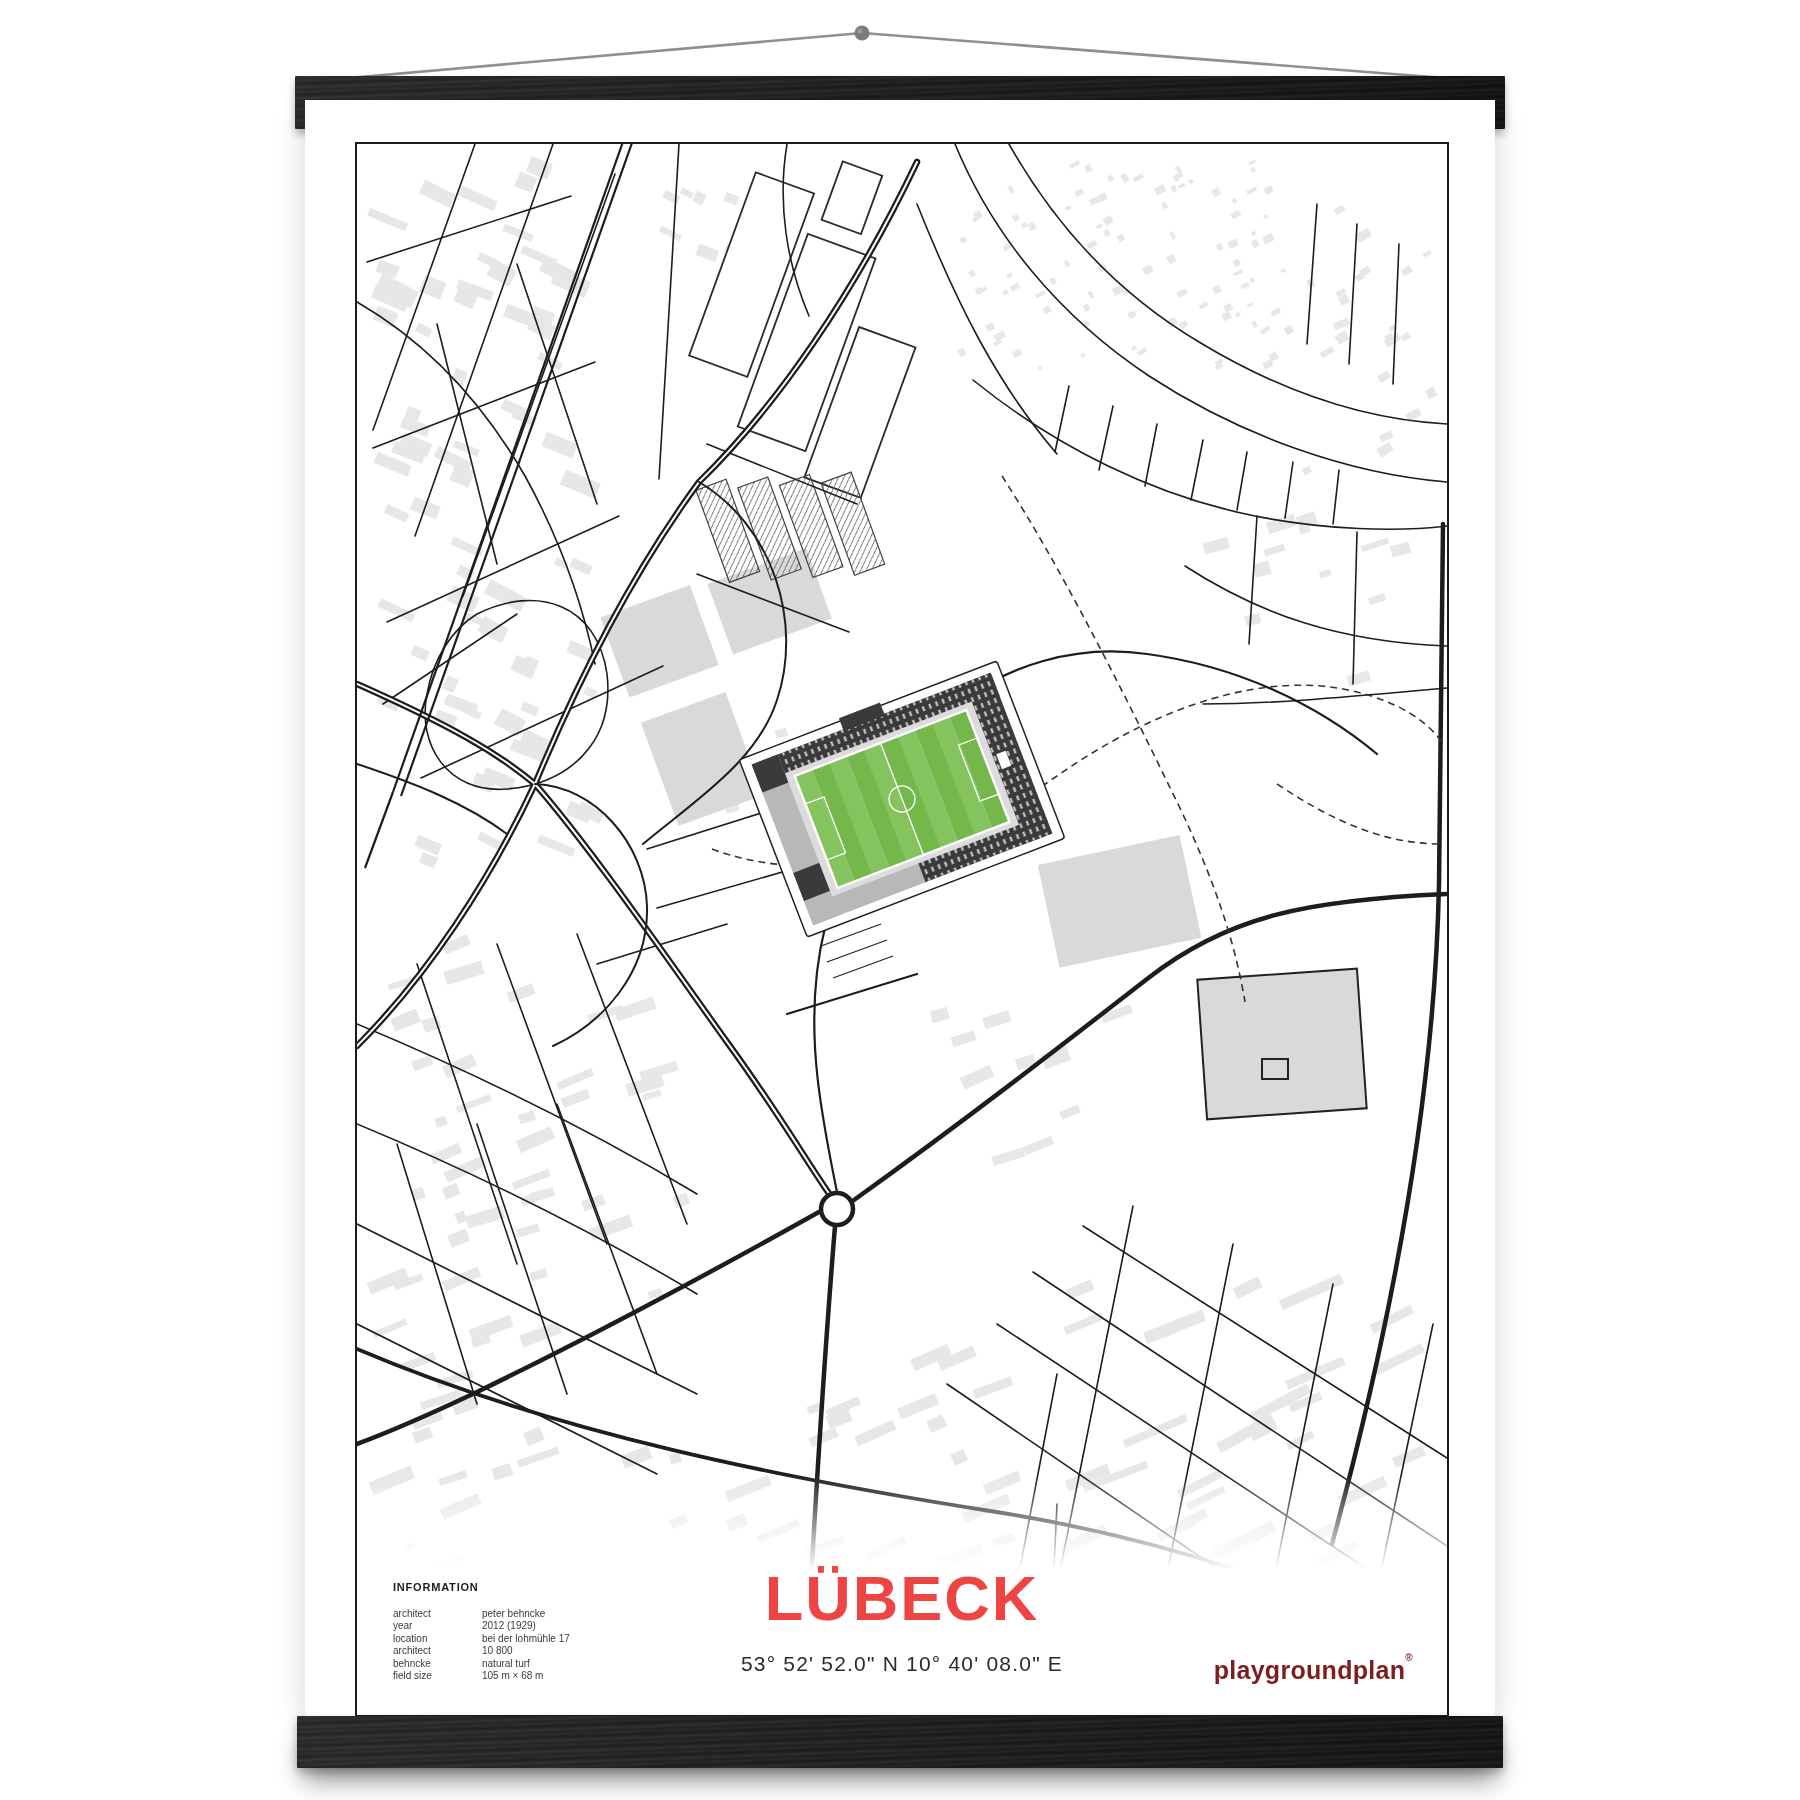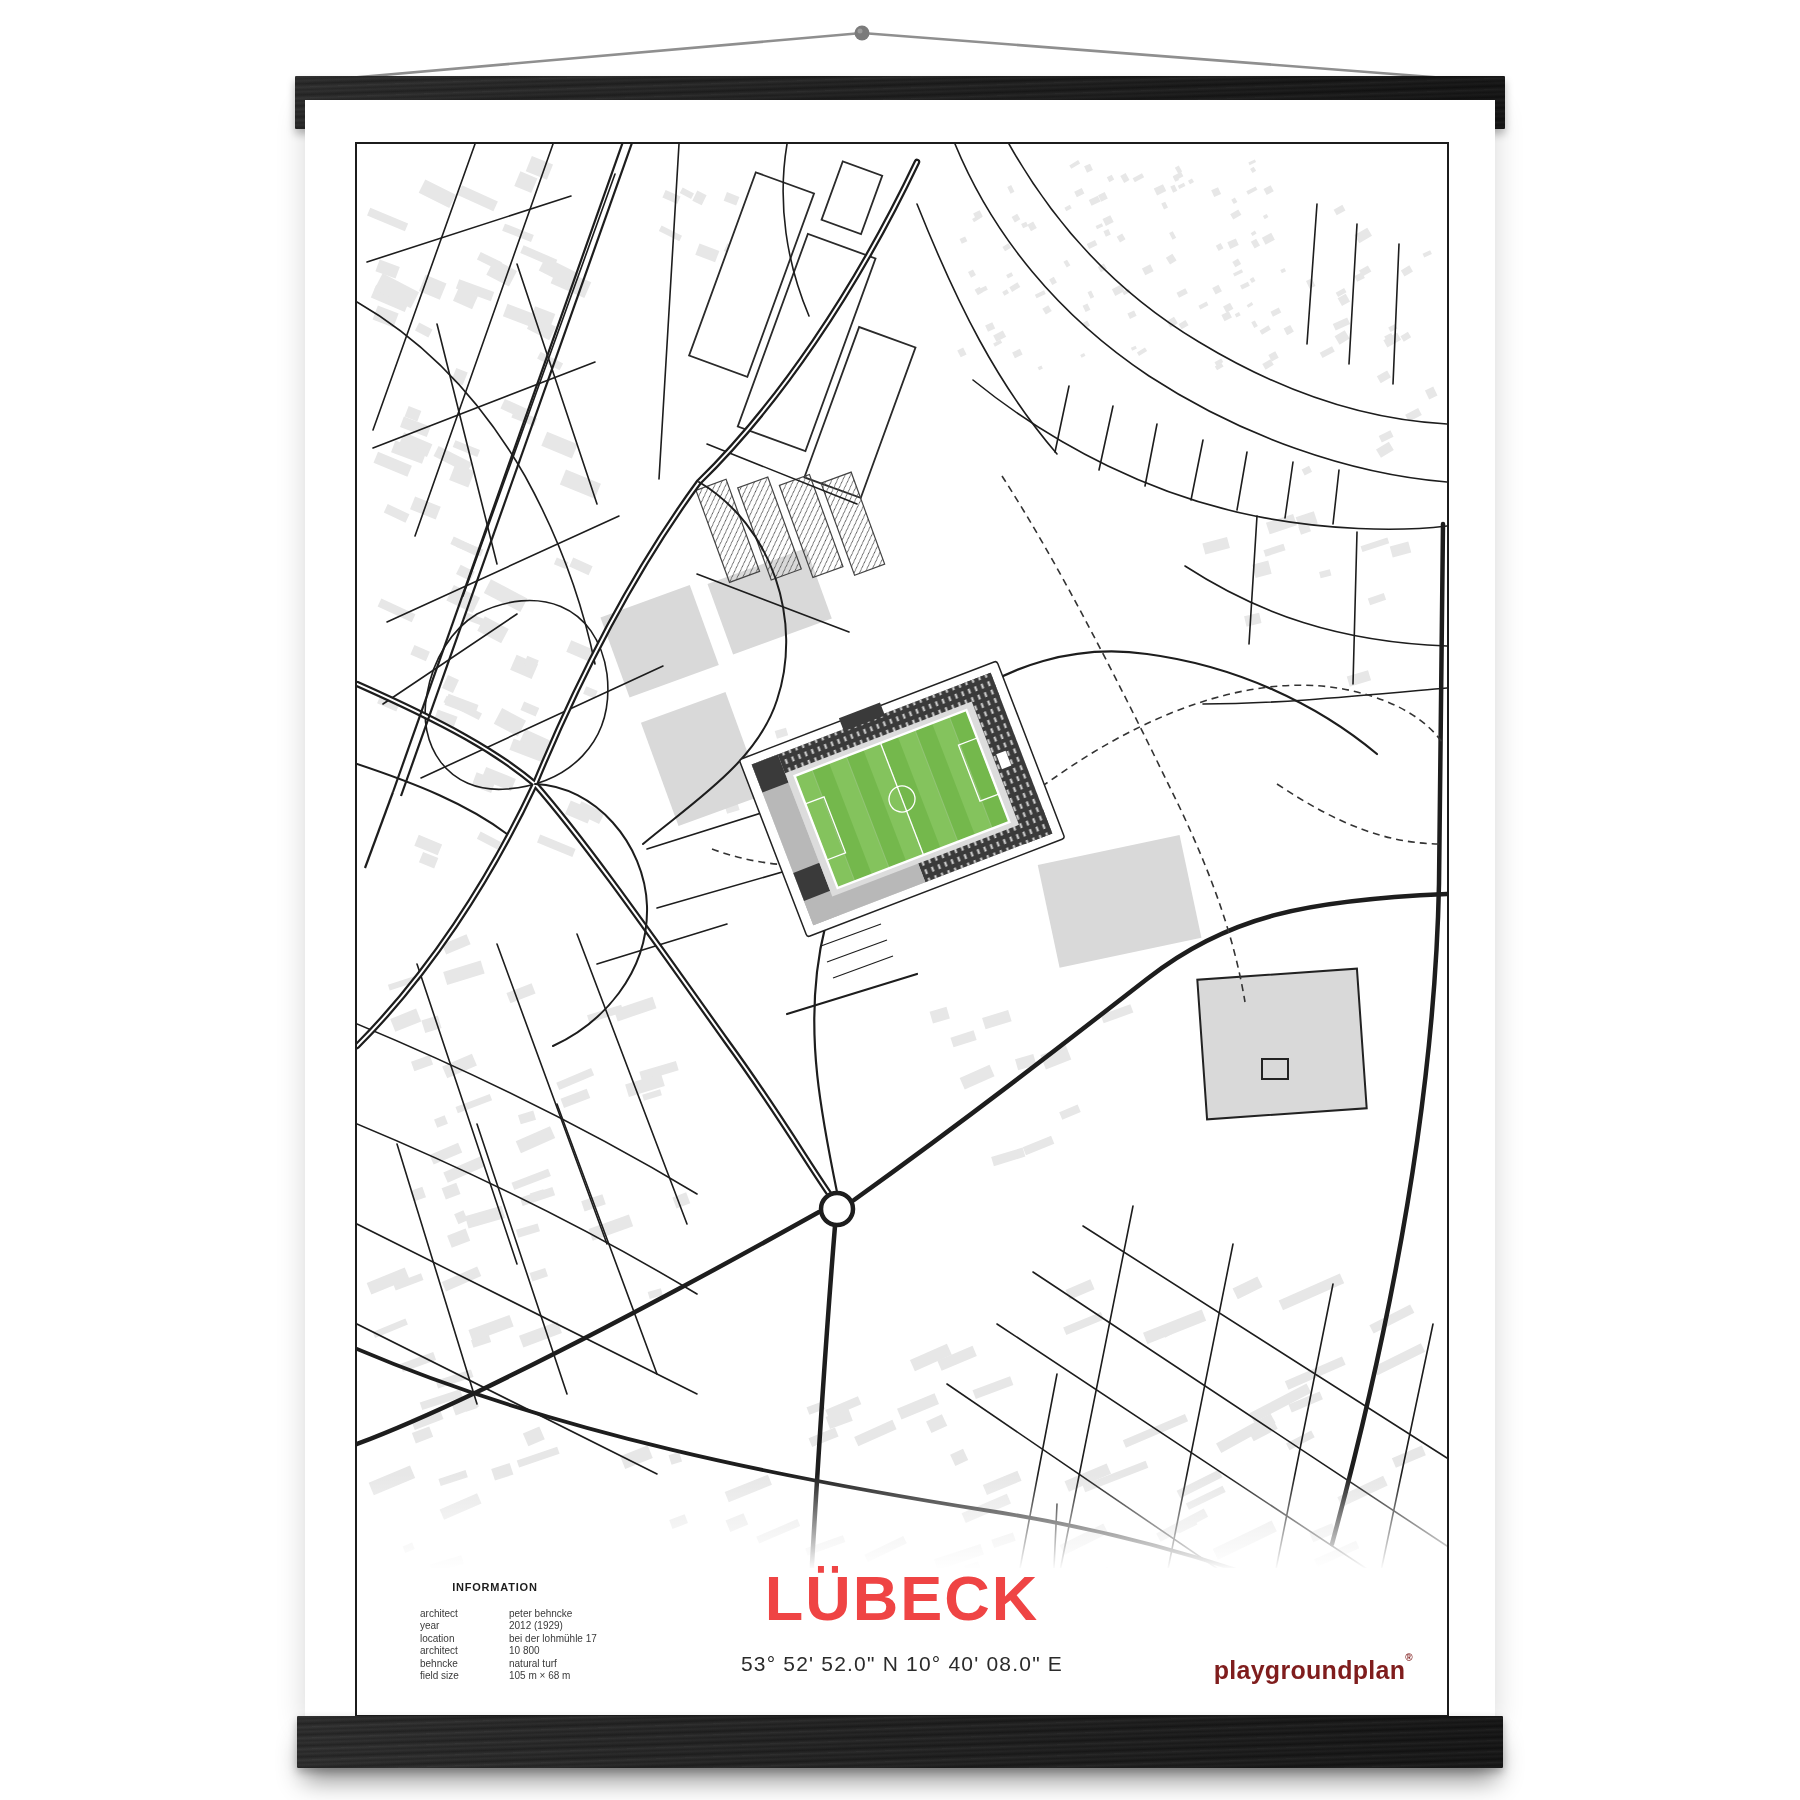--- a/index.html
+++ b/index.html
@@ -17,22 +17,22 @@
        box-shadow:0 5px 9px rgba(0,0,0,.28);}
   .bar-top{top:76px;}
   .bar-bottom{top:1716px;left:297px;width:1206px;height:52px;
        box-shadow:0 18px 26px -6px rgba(0,0,0,.45), 0 4px 8px rgba(0,0,0,.25);}
   .paper{position:absolute;left:305px;top:100px;width:1190px;height:1618px;background:#fff;
          box-shadow:0 8px 28px rgba(0,0,0,.16);}
   .frame{position:absolute;left:50px;top:42px;width:1090px;height:1571px;
          border:2px solid #1c1c1c;box-sizing:content-box;overflow:hidden;}
   .map-svg{position:absolute;left:0;top:0;width:1090px;height:1571px;display:block;}
   .info-block{position:absolute;left:36px;top:1437px;color:#2a2a2a;}
-  .info-heading{font-size:11px;font-weight:bold;letter-spacing:.8px;color:#1d1d1d;text-align:center;}
-  .info-rows{margin-top:15px;font-size:10px;line-height:12.4px;color:#3a3a3a;margin-left:27px;}
+  .info-heading{font-size:11px;font-weight:bold;letter-spacing:.8px;color:#1d1d1d;}
+  .info-rows{margin-top:15px;font-size:10px;line-height:12.4px;color:#3a3a3a;}
   .info-row{display:flex;}
   .info-label{width:89px;flex:0 0 89px;}
   .title-block{position:absolute;left:0;right:0;top:1423px;text-align:center;color:#ef4444;}
   .poster-title{margin:0;font-size:63px;line-height:1;font-weight:bold;letter-spacing:2px;}
   .poster-coords{position:absolute;left:0;right:0;top:1508px;text-align:center;
                  font-size:21px;letter-spacing:1.2px;color:#2b2b2b;}
   .brand{position:absolute;right:34px;top:1500px;font-size:25px;font-weight:bold;
          letter-spacing:.3px;color:#7f1d1d;margin-top:8px;}
   .brand sup{font-size:10px;vertical-align:18px;}
 </style>

